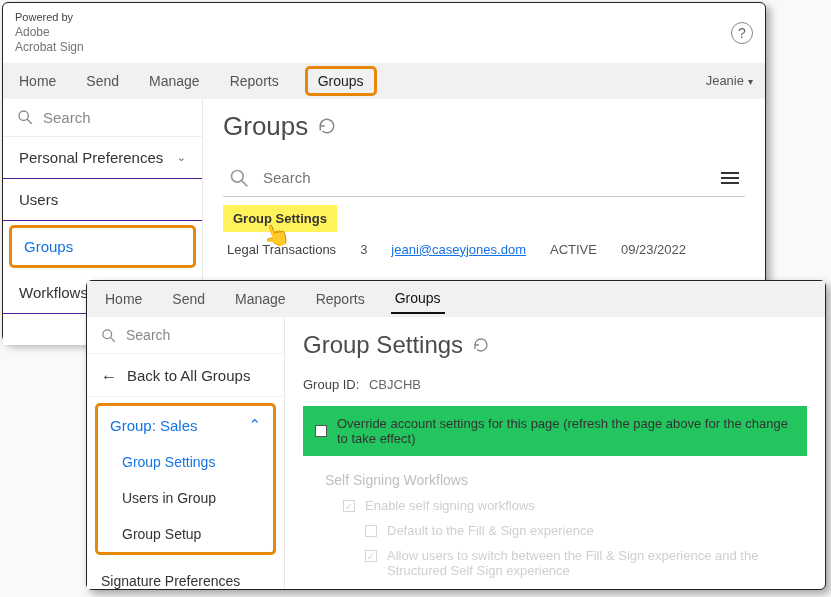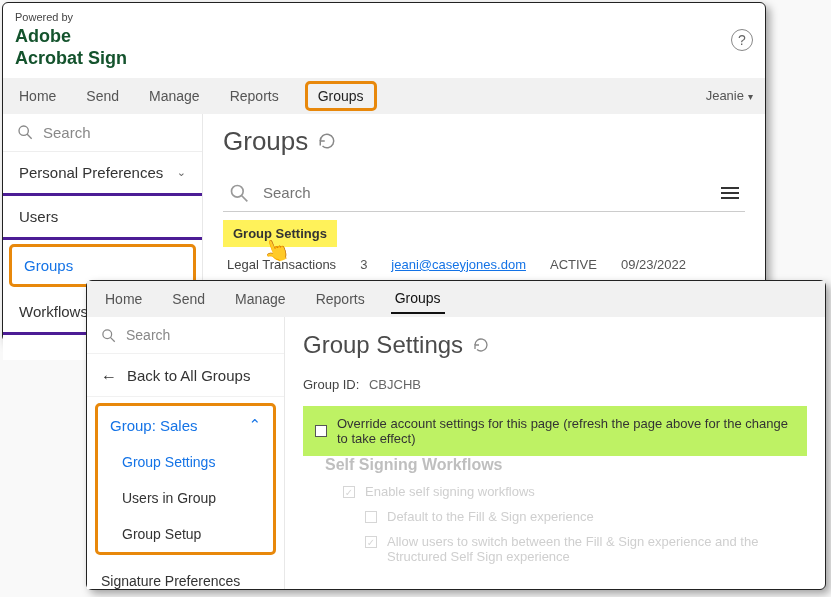--- a/index.html
+++ b/index.html
@@ -19,34 +19,34 @@
     box-shadow: 4px 4px 8px rgba(0,0,0,0.35);
   }
   
   .win1 { left: 2px; top: 2px; width: 764px; height: 340px; }
   .header1 { display:flex; align-items:center; padding: 8px 12px; font-size:12px; }
   .logo { font-family: "Arial Black", sans-serif; font-weight:900; font-size:20px; letter-spacing:2px;
     background: linear-gradient(#fff,#888,#fff,#666);
     -webkit-background-clip: text; color: transparent; text-shadow: 0 1px 1px rgba(0,0,0,0.2);
     border-right: 1px solid #999; padding-right: 14px; margin-right: 14px; }
   .poweredby { font-size: 11px; color:#444; line-height:1.25; }
-  .poweredby .sub { font-weight:700; font-size:18px; color:#14532d; }
+  .poweredby .sub { font-weight:400; font-size:12px; color:#737373; }
   .help-icon { margin-left:auto; width:22px; height:22px; border:1px solid #888; border-radius:50%;
     display:flex; align-items:center; justify-content:center; color:#666; font-size:14px; }
   .navbar { background:#f1f1f1; display:flex; align-items:center; padding: 0 12px; font-size:14px; height:36px; }
   .nav-item { color:#555; margin-right:22px; cursor:pointer; padding:6px 4px; }
   .nav-item.active { color:#222; font-weight:500; }
   .nav-boxed { border:3px solid #e8880b; border-radius:5px; padding:4px 10px; }
   .nav-user { margin-left:auto; color:#555; font-size:13px; }
   .nav-user::after { content:"▾"; margin-left:4px; font-size:10px; }
   .body1 { display:flex; height: calc(100% - 92px); }
   .sidebar1 { width:200px; border-right:1px solid #e8e8e8; background:#fff; }
   .sb-search { display:flex; align-items:center; padding:10px 14px; color:#888; font-size:15px; border-bottom:1px solid #eee; }
   .sb-search svg { width:16px; height:16px; margin-right:10px; stroke:#888; }
-  .sb-item { padding:12px 16px; font-size:15px; color:#333; border-bottom:3px solid #4c1d95; display:flex; align-items:center; }
+  .sb-item { padding:12px 16px; font-size:15px; color:#333; border-bottom:1px solid #4c1d95; display:flex; align-items:center; }
   .sb-item .chev { margin-left:auto; font-size:11px; color:#666; }
   .sb-item.highlight { border:3px solid #e8880b; border-radius:5px; margin:4px 6px; color:#1473e6; padding:10px 12px; }
   .main1 { flex:1; padding: 12px 20px 0 20px; position:relative; }
   .page-title { font-size:26px; color:#4b4b4b; font-weight:400; display:flex; align-items:center; }
   .page-title svg { margin-left:10px; width:18px; height:18px; stroke:#888; }
   .list-search { display:flex; align-items:center; margin-top:18px; border-bottom:1px solid #ccc; padding:8px 6px; }
   .list-search svg { width:20px; height:20px; stroke:#999; margin-right:14px; }
   .list-search input { border:none; outline:none; font-size:15px; color:#888; flex:1; background:transparent; }
   .hamb { margin-left:auto; display:flex; flex-direction:column; gap:3px; }
   .hamb span { width:18px; height:2px; background:#333; }
@@ -70,23 +70,23 @@
   .grp-header { display:flex; align-items:center; padding:10px 12px; color:#1473e6; font-size:15px; }
   .grp-header .chev { margin-left:auto; color:#1473e6; }
   .grp-sub { padding:10px 14px 10px 24px; font-size:14px; color:#333; }
   .grp-sub.active { color:#1473e6; }
   .sig-pref { padding:12px 14px; font-size:14px; color:#333; }
   .main2 { flex:1; padding:14px 18px 0 18px; overflow:hidden; }
   .main2 .page-title2 { font-size:24px; color:#4b4b4b; font-weight:400; display:flex; align-items:center; }
   .page-title2 svg { margin-left:10px; width:16px; height:16px; stroke:#888; }
   .grp-id { margin-top:18px; font-size:13px; color:#444; }
   .grp-id span.val { color:#666; margin-left:6px; }
-  .override-bar { background:#bef264; padding:10px 12px; font-size:13px; color:#333; margin-top:14px; display:flex; align-items:center; }
+  .override-bar { background:#22c55e; padding:10px 12px; font-size:13px; color:#333; margin-top:14px; display:flex; align-items:center; }
   .override-bar .cb { width:12px; height:12px; border:1px solid #555; margin-right:10px; background:#fff; flex-shrink:0; }
-  .section-title { font-size:16px; color:#bfbfbf; font-weight:700; margin-left:22px; }
+  .section-title { margin-top:16px; font-size:14px; color:#bfbfbf; font-weight:400; margin-left:22px; }
   .opt { display:flex; align-items:flex-start; color:#cfcfcf; font-size:13px; margin-top:10px; margin-left:40px; }
   .opt.nested { margin-left:62px; }
   .opt .cb2 { width:12px; height:12px; border:1px solid #d6d6d6; margin-right:10px; margin-top:2px; flex-shrink:0; display:flex; align-items:center; justify-content:center; color:#d6d6d6; font-size:10px; }
   svg.mag { fill:none; stroke-width:2; }
 </style>
 </head>
 <body>
 
 <div class="window win1">
   <div class="header1">

